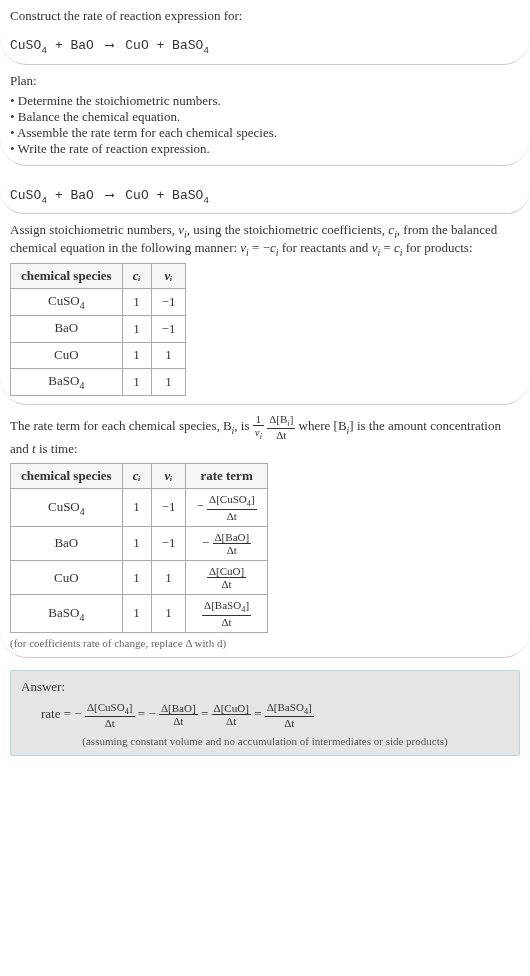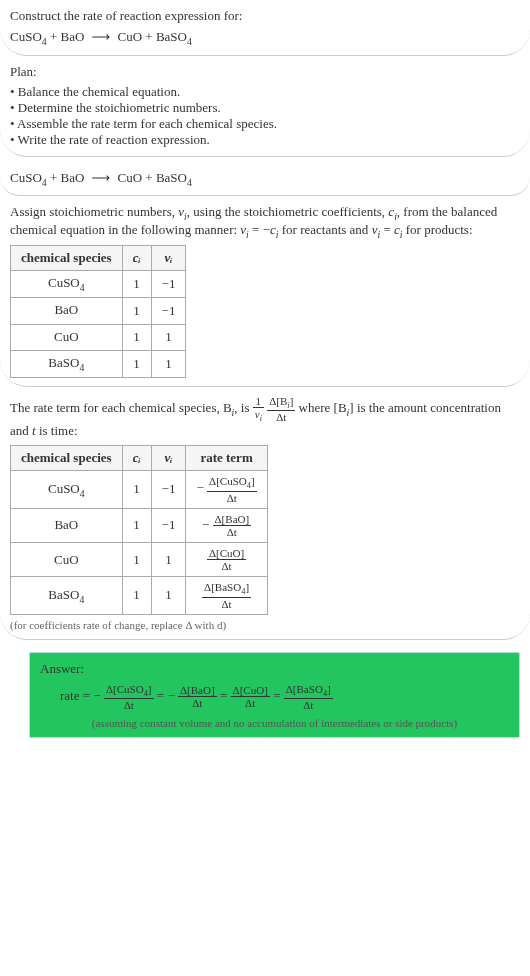--- a/index.html
+++ b/index.html
@@ -13,22 +13,22 @@
   }
   .section {
     padding: 8px 10px;
     border-bottom: 1px solid #ccc;
     border-radius: 27px;
   }
   .section.no-border {
     border-bottom: none;
   }
   .eqn {
-    font-family: Liberation Serif, serif;
-    margin-top: 5px;
+    font-family: Liberation Mono, monospace;
+    margin-top: 13px;
   }
   sub {
     font-size: 0.75em;
     vertical-align: sub;
   }
   .arrow {
     display: inline-block;
     padding: 0 4px;
   }
   .plan-list {
@@ -71,26 +71,25 @@
   .frac .den {
     display: block;
     padding: 0 2px;
   }
   .note {
     font-size: 11px;
     color: #666;
     margin-top: 4px;
   }
   .answer-box {
-    background: #22c55e;
+    background: #e5e5e5;
     border: 1px solid #b8d8e0;
     border-radius: 2px;
     padding: 8px 10px;
     margin-top: 4px;
-    margin-left: 19px;
   }
   .answer-box .final-note {
     font-size: 11px;
     color: #555;
     margin-top: 6px;
     text-align: center;
   }
   .rate-line {
     margin-top: 6px;
     padding-left: 20px;
@@ -103,22 +102,22 @@
 <div class="section">
   <div>Construct the rate of reaction expression for:</div>
   <div class="eqn">
     <span>CuSO</span><sub>4</sub><span> + BaO </span><span class="arrow">⟶</span><span> CuO + BaSO</span><sub>4</sub>
   </div>
 </div>
 
 <div class="section">
   <div>Plan:</div>
   <ul class="plan-list">
+    <li>Determine the stoichiometric numbers.</li>
     <li>Balance the chemical equation.</li>
-    <li>Determine the stoichiometric numbers.</li>
     <li>Assemble the rate term for each chemical species.</li>
     <li>Write the rate of reaction expression.</li>
   </ul>
 </div>
 
 <div class="section">
   <div class="eqn">
     <span>CuSO</span><sub>4</sub><span> + BaO </span><span class="arrow">⟶</span><span> CuO + BaSO</span><sub>4</sub>
   </div>
 </div>

